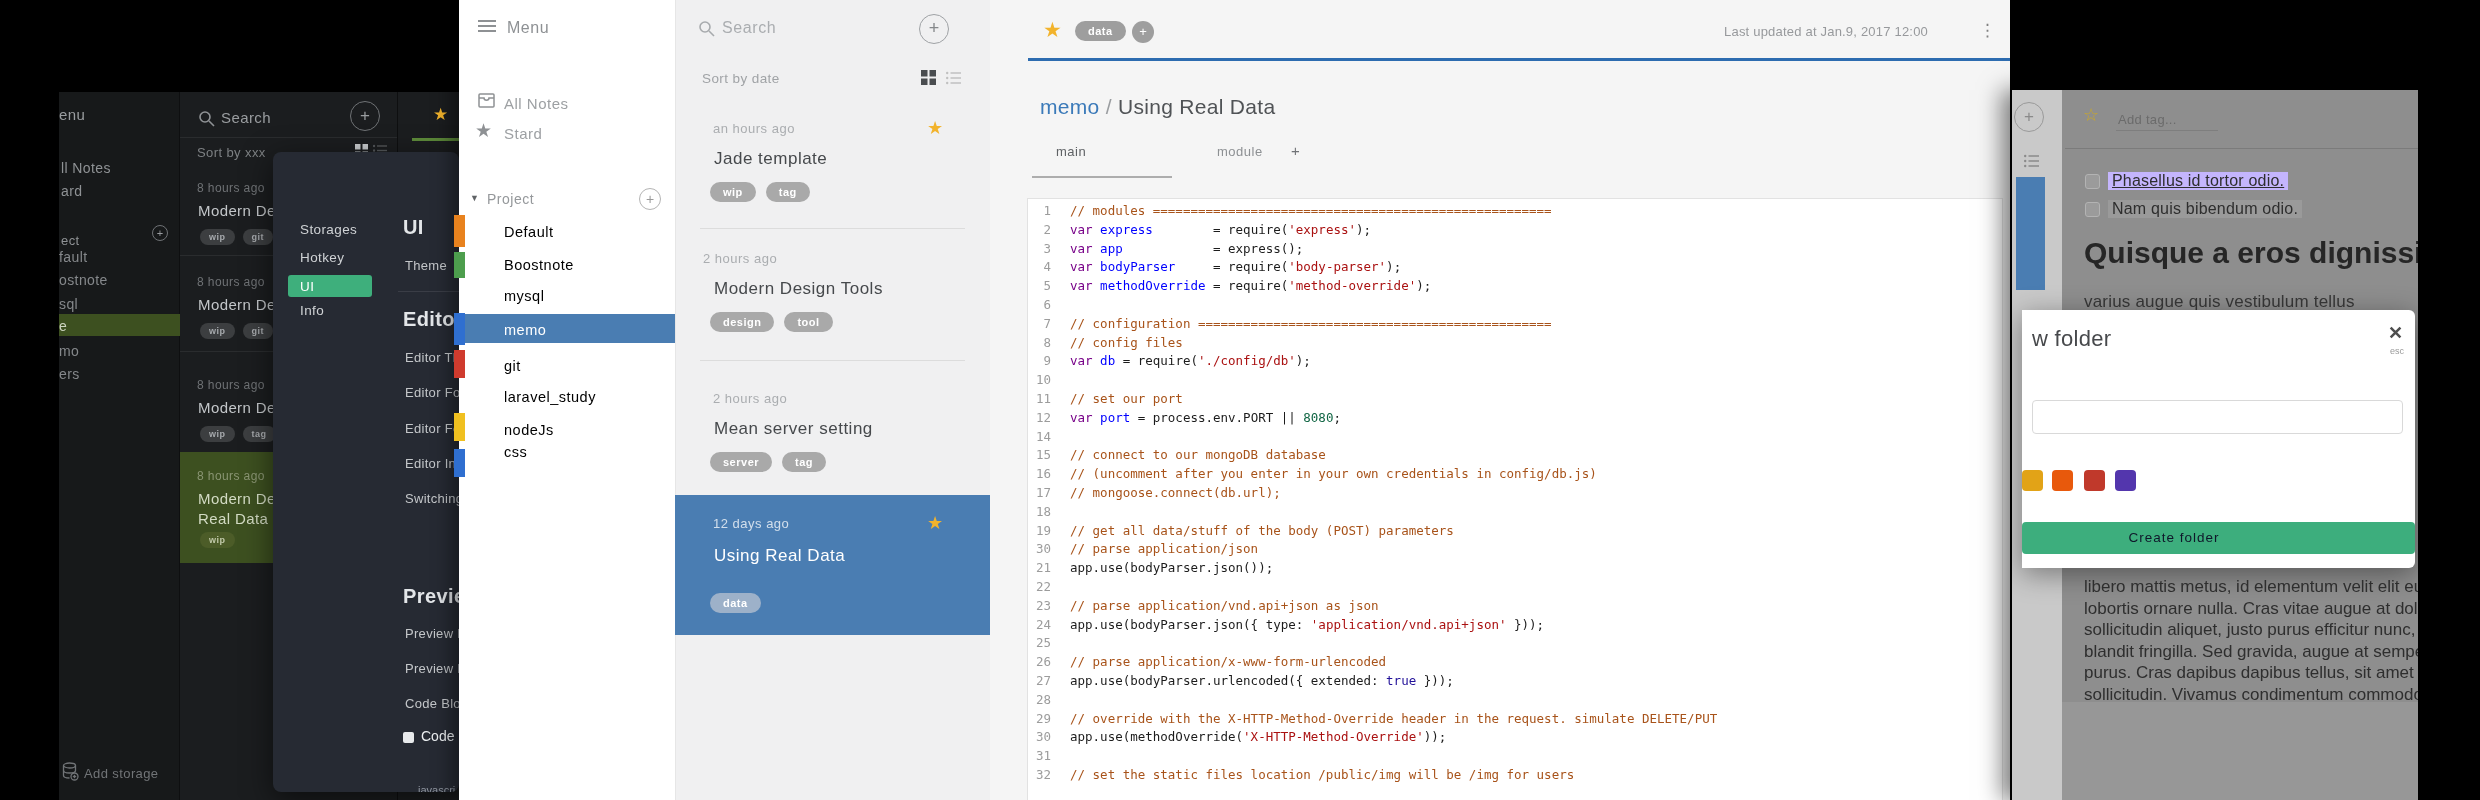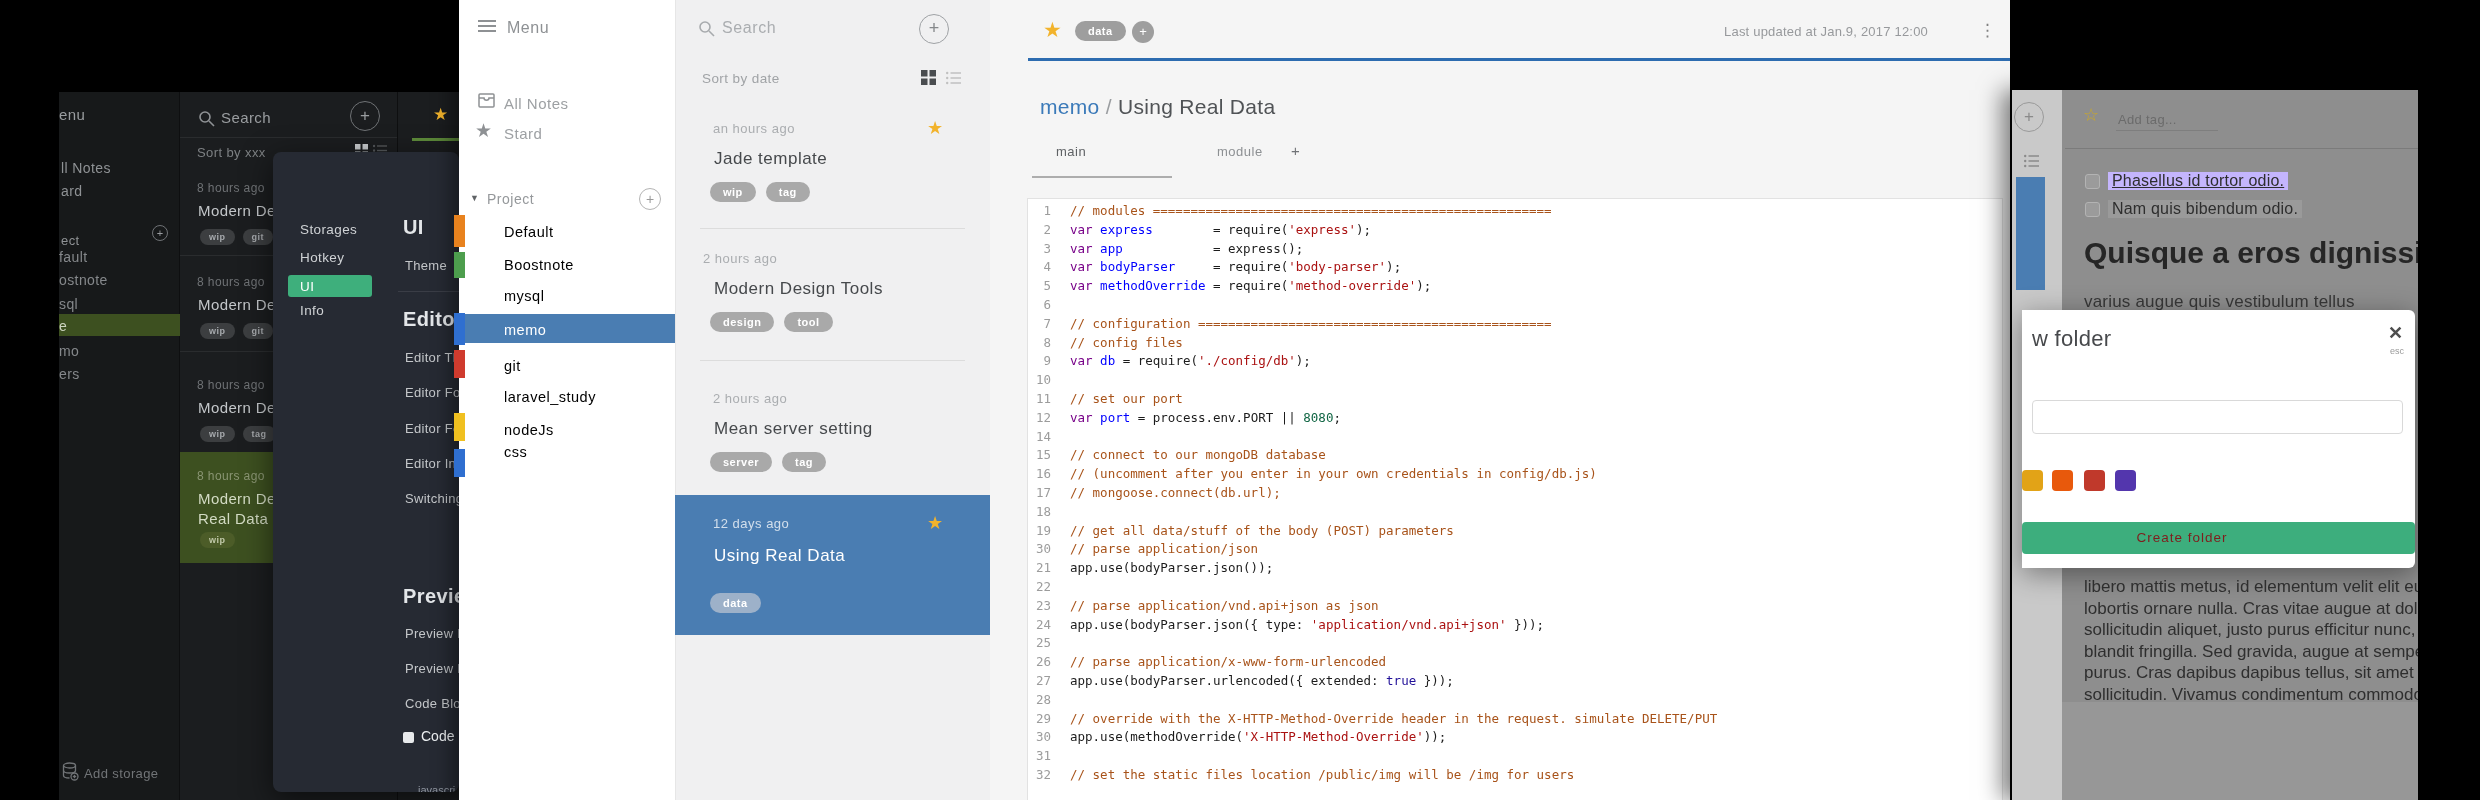--- a/index.html
+++ b/index.html
@@ -342,21 +342,21 @@
     <div class="abs" style="right:12px;top:12px;font-size:18px;font-weight:bold;color:#4e4e4e;">✕</div>
     <div class="abs" style="right:11px;top:36px;font-size:9px;color:#9a9a9a;">esc</div>
     <div class="abs" style="left:10px;top:90px;width:371px;height:34px;background:#fff;border:1px solid #d9d9d9;border-radius:4px;"></div>
     <div id="modal-swatches">
         <div class="abs" style="left:0px;top:160px;width:21px;height:21px;border-radius:4px;background:#e2a317;"></div>
         <div class="abs" style="left:30px;top:160px;width:21px;height:21px;border-radius:4px;background:#e8590c;"></div>
         <div class="abs" style="left:62px;top:160px;width:21px;height:21px;border-radius:4px;background:#c0392b;"></div>
         <div class="abs" style="left:93px;top:160px;width:21px;height:21px;border-radius:4px;background:#5336ad;"></div>
       </div>
     <div class="abs" style="left:0;top:212px;width:393px;height:32px;background:#3dae7d;border-radius:4px;">
-      <div class="abs" style="left:12px;top:8px;width:296px;text-align:center;color:#7f1d1d;font-size:13.5px;letter-spacing:1px;">Create folder</div>
+      <div class="abs" style="left:4px;top:8px;width:296px;text-align:center;color:#0f172a;font-size:13.5px;letter-spacing:1px;">Create folder</div>
     </div>
   </div>
 
   <div id="right-paragraph">
       <div class="abs" style="left:72px;top:487px;font-size:17px;color:#2e2e2e;white-space:nowrap;">libero mattis metus, id elementum velit elit eu diam. Prae</div>
       <div class="abs" style="left:72px;top:508.5px;font-size:17px;color:#2e2e2e;white-space:nowrap;">lobortis ornare nulla. Cras vitae augue at dolor scelerisqu</div>
       <div class="abs" style="left:72px;top:530px;font-size:17px;color:#2e2e2e;white-space:nowrap;">sollicitudin aliquet, justo purus efficitur nunc, eget lacinia</div>
       <div class="abs" style="left:72px;top:551.5px;font-size:17px;color:#2e2e2e;white-space:nowrap;">blandit fringilla. Sed gravida, augue at semper varius, nib</div>
       <div class="abs" style="left:72px;top:573px;font-size:17px;color:#2e2e2e;white-space:nowrap;">purus. Cras dapibus dapibus tellus, sit amet sagittis nisl p</div>
       <div class="abs" style="left:72px;top:594.5px;font-size:17px;color:#2e2e2e;white-space:nowrap;">sollicitudin. Vivamus condimentum commodo metus in t</div>

